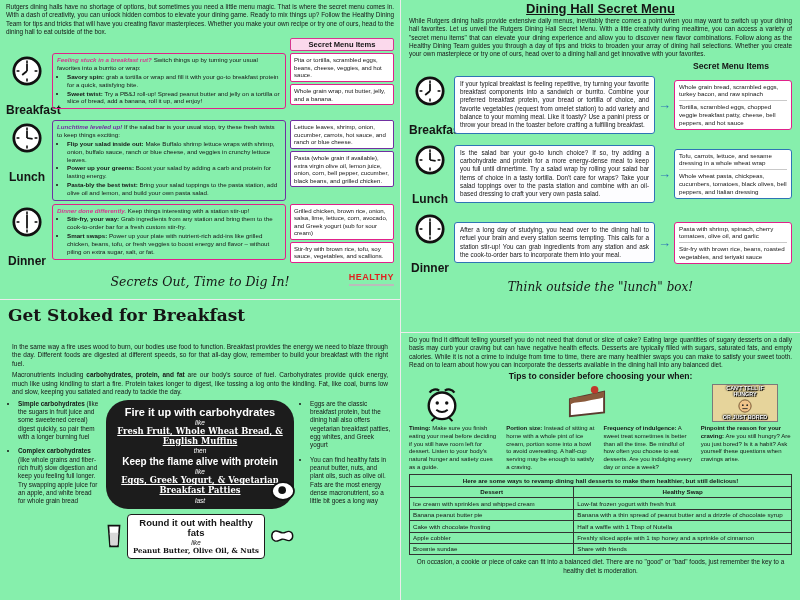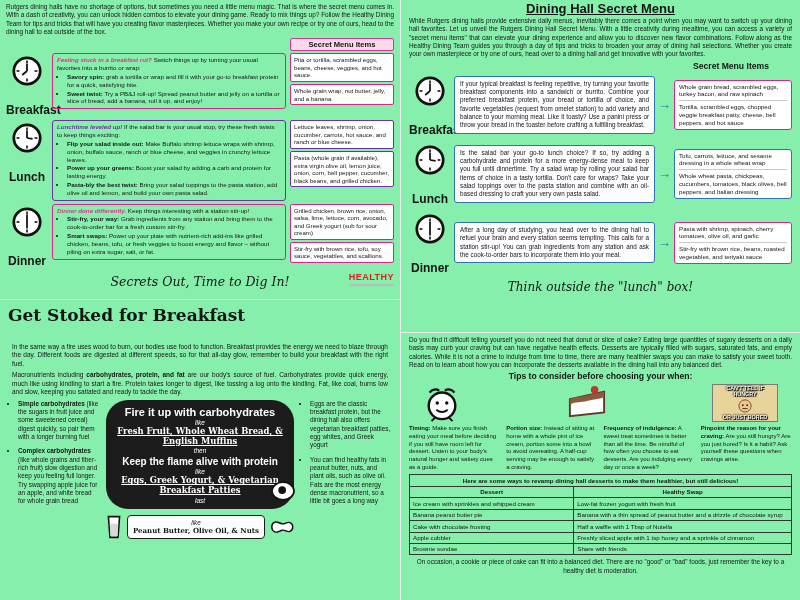--- a/index.html
+++ b/index.html
@@ -219,20 +219,21 @@
             <ellipse cx="15" cy="13" rx="13" ry="10.5" fill="#fff" stroke="#111" stroke-width="2"></ellipse>
             <circle cx="14" cy="12" r="4.5" fill="#111"></circle>
           </svg>
 
           <div class="fatsrow">
             <svg width="16" height="26" viewBox="0 0 20 30">
               <path d="M3 2 L17 2 L15 28 L5 28 Z" fill="#fff" stroke="#111" stroke-width="2"></path>
               <path d="M4.6 11 L15.4 11 L14.5 26.4 L5.5 26.4 Z" fill="#d8d8d8"></path>
             </svg>
             <div class="fatsbox">
+              <div class="fats-t">Round it out with healthy fats</div>
               <div class="fats-like">like</div>
               <div class="fats-items">Peanut Butter, Olive Oil, &amp; Nuts</div>
             </div>
             <svg width="24" height="16" viewBox="0 0 30 18">
               <path d="M6 3 C1 5 1 13 6 15 C9 16.5 11 14 15 13 C19 12 21 16 25 14.5 C29.5 12.8 29.5 5 25 3.5 C21 2 19 6 15 5 C11 4 9 1.8 6 3 Z" fill="#fff" stroke="#111" stroke-width="1.8"></path>
             </svg>
           </div>
         </div>
 
         <div class="bl-side">

